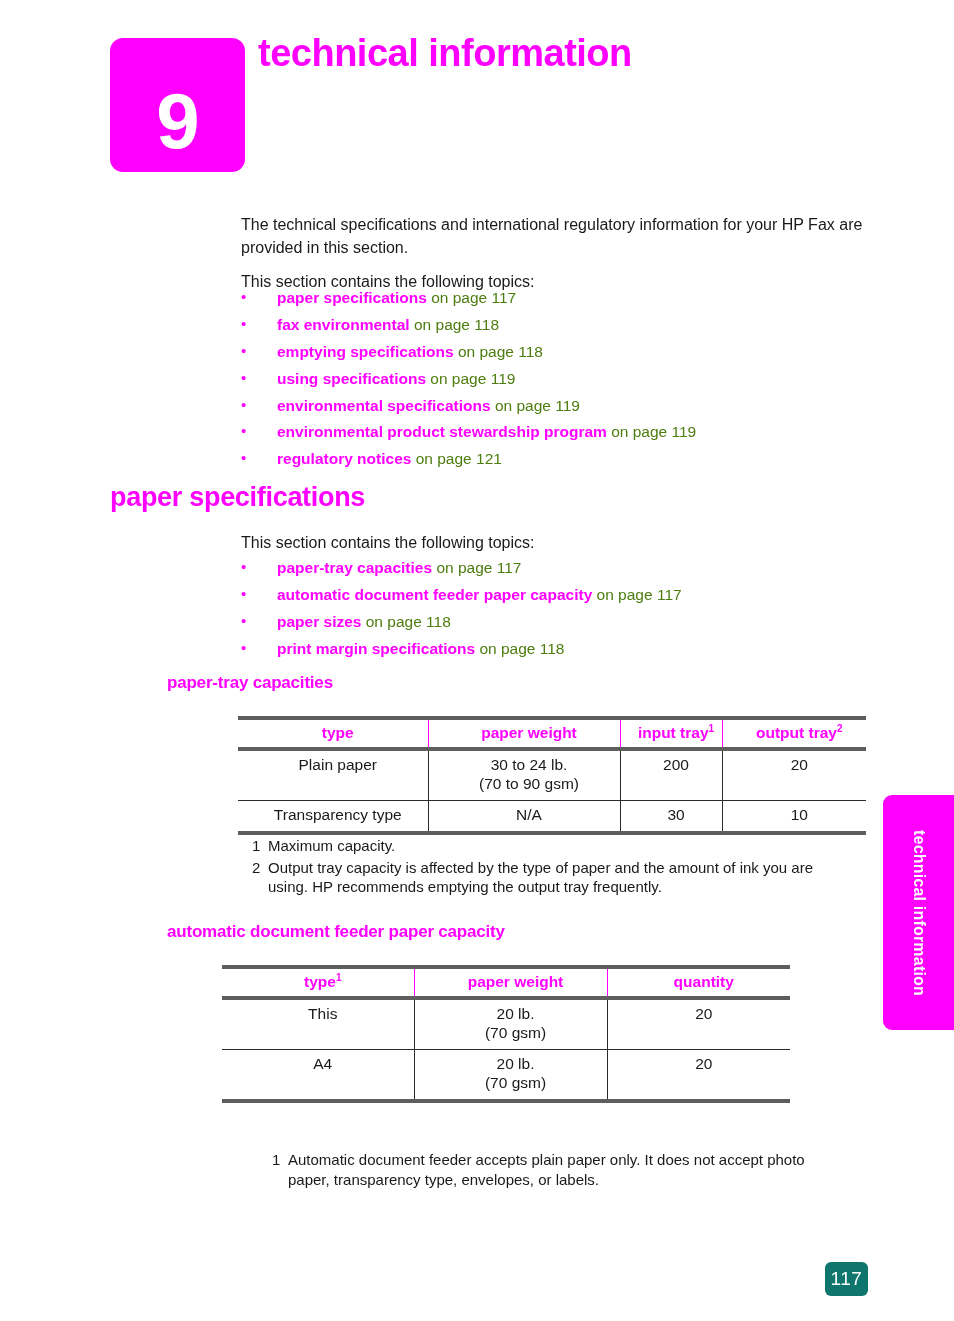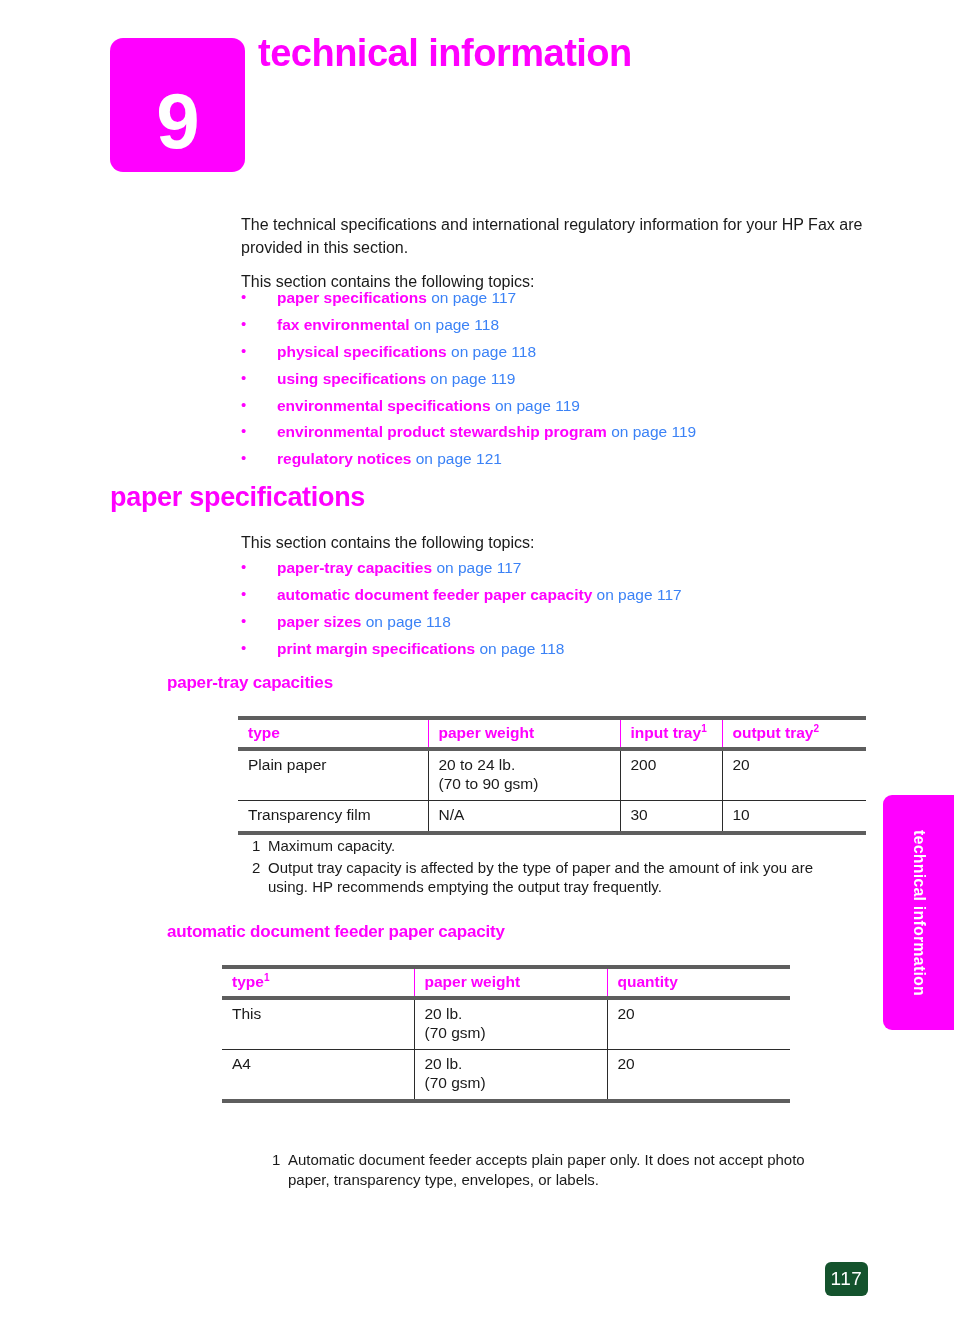--- a/index.html
+++ b/index.html
@@ -81,21 +81,21 @@
     left: 0;
     top: 0;
     color: #ff00ff;
     font-size: 15px;
     line-height: 1.25;
   }
   .link {
     color: #ff00ff;
     font-weight: bold;
   }
-  .plain { color: #3b82f6; }
+  .plain { color: #4d7c0f; }
 
   
   .h1 {
     position: absolute;
     left: 110px;
     top: 482px;
     color: #ff00ff;
     font-size: 27px;
     font-weight: bold;
     letter-spacing: -0.3px;
@@ -115,21 +115,21 @@
   .tbl {
     position: absolute;
     border-collapse: collapse;
     font-size: 15.5px;
     table-layout: fixed;
   }
   .tbl.t1 { left: 238px; top: 716px; width: 628px; }
   .tbl.t2 { left: 222px; top: 965px; width: 568px; }
 
   .tbl th, .tbl td {
-    text-align: left;
+    text-align: center;
     vertical-align: top;
     padding: 5px 0 6px 10px;
     border-left: 1px solid #2b2b2b;
     font-weight: normal;
   }
   .tbl th:first-child, .tbl td:first-child {
     border-left: none;
     padding-left: 10px;
   }
   .tbl thead th {
@@ -210,21 +210,21 @@
     white-space: nowrap;
   }
 
   
   .page-badge {
     position: absolute;
     left: 825px;
     top: 1262px;
     width: 43px;
     height: 34px;
-    background: #14532d;
+    background: #0f766e;
     border-radius: 6px;
   }
   .page-badge-num {
     position: absolute;
     left: 0; top: 0; right: 0; bottom: 0;
     display: flex;
     align-items: center;
     justify-content: center;
     color: #ffffff;
     font-size: 19px;
@@ -241,21 +241,21 @@
 <div class="chapter-title">technical information</div>
 
 <div class="intro">
   <p>The technical specifications and international regulatory information for your HP Fax are provided in this section.</p>
   <p>This section contains the following topics:</p>
 </div>
 
 <div class="bullet-list top" id="topic-list">
     <div class="bullet-row"><span class="dot">•</span><span class="link">paper specifications</span><span class="plain"> on page 117</span></div>
     <div class="bullet-row"><span class="dot">•</span><span class="link">fax environmental</span><span class="plain"> on page 118</span></div>
-    <div class="bullet-row"><span class="dot">•</span><span class="link">physical specifications</span><span class="plain"> on page 118</span></div>
+    <div class="bullet-row"><span class="dot">•</span><span class="link">emptying specifications</span><span class="plain"> on page 118</span></div>
     <div class="bullet-row"><span class="dot">•</span><span class="link">using specifications</span><span class="plain"> on page 119</span></div>
     <div class="bullet-row"><span class="dot">•</span><span class="link">environmental specifications</span><span class="plain"> on page 119</span></div>
     <div class="bullet-row"><span class="dot">•</span><span class="link">environmental product stewardship program</span><span class="plain"> on page 119</span></div>
     <div class="bullet-row"><span class="dot">•</span><span class="link">regulatory notices</span><span class="plain"> on page 121</span></div>
   </div>
 
 <div class="h1">paper specifications</div>
 <div class="intro" style="top:532px;">
   <p>This section contains the following topics:</p>
 </div>
@@ -280,28 +280,28 @@
       <th><span>type</span><sup></sup></th>
       <th><span>paper weight</span><sup></sup></th>
       <th><span>input tray</span><sup>1</sup></th>
       <th><span>output tray</span><sup>2</sup></th>
     </tr>
   </thead>
   <tbody>
     <tr>
       <td>Plain paper</td>
       <td>
-        <span class="cellline">20 to 24 lb.</span>
+        <span class="cellline">30 to 24 lb.</span>
         <span class="cellline">(70 to 90 gsm)</span>
       </td>
       <td>200</td>
       <td>20</td>
     </tr>
     <tr>
-      <td>Transparency film</td>
+      <td>Transparency type</td>
       <td>
         <span class="cellline">N/A</span>
       </td>
       <td>30</td>
       <td>10</td>
     </tr>
   </tbody>
 </table>
 
 <div class="footnotes f1" id="footnotes-1">

